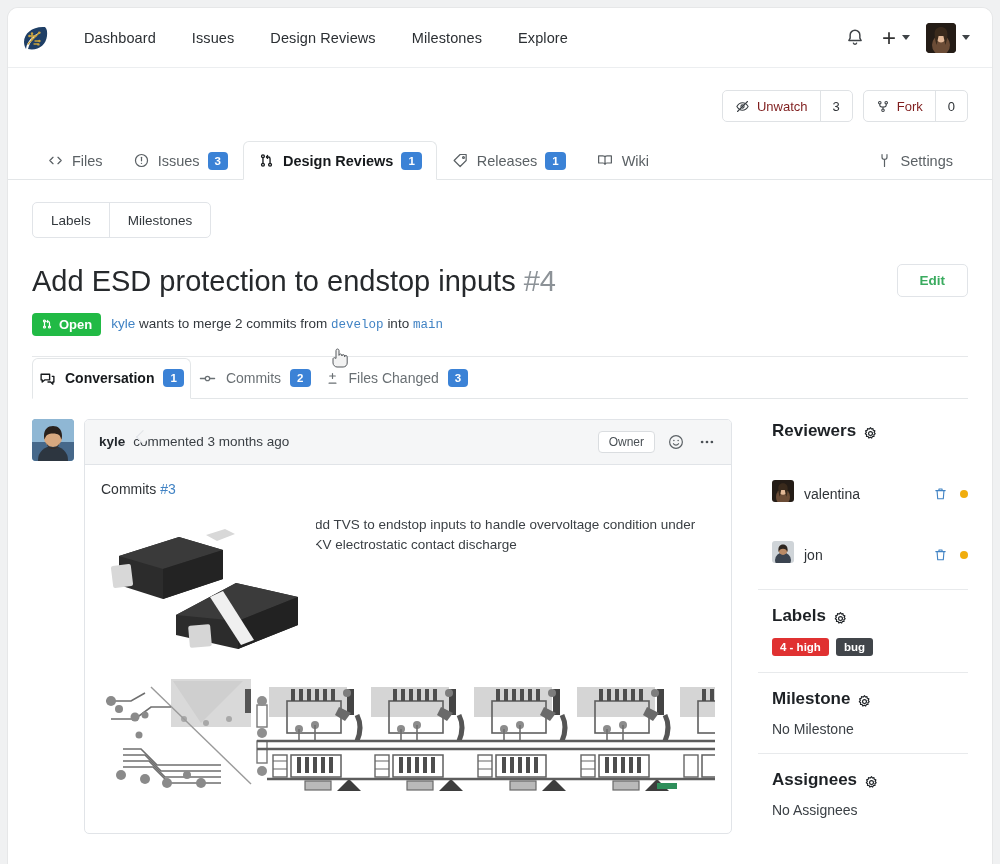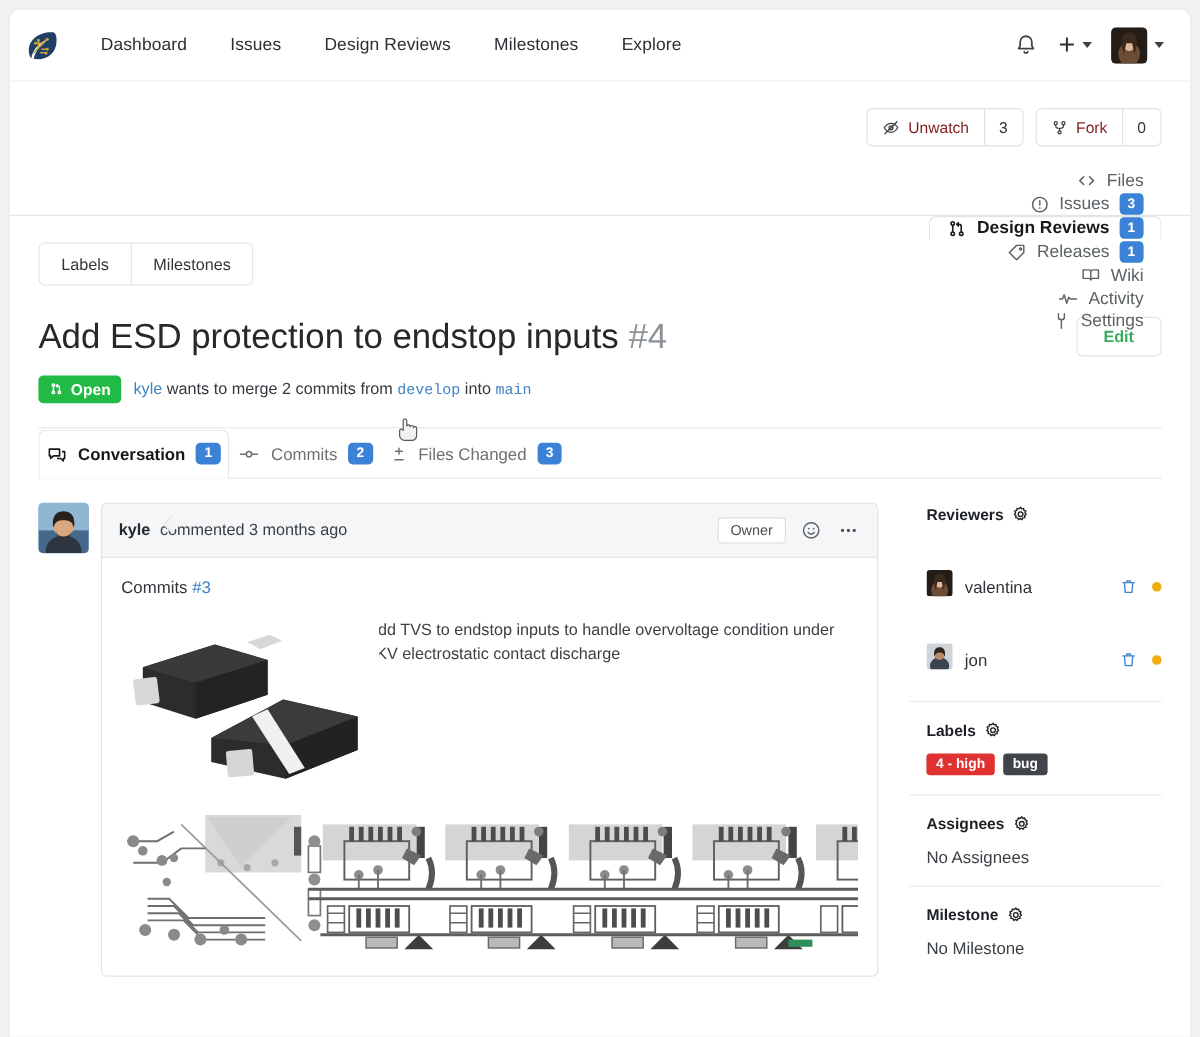--- a/index.html
+++ b/index.html
@@ -74,21 +74,20 @@
   .btn-group .seg + .seg { border-left: 1px solid #dfe2e5; }
   .btn-group .count { color: #2f3337; min-width: 28px; justify-content: center; }
 
   
   .repo-tabs {
     margin-top: 18px;
     padding: 0 24px;
     display: flex; align-items: flex-end;
     border-bottom: 1px solid #e3e6e8;
     height: 40px;
-    flex-direction: column;
   }
   .rtab {
     display: flex; align-items: center; gap: 8px;
     padding: 0 14px; height: 39px; cursor: pointer;
     font-size: 14.5px; color: #5b6165;
     border: 1px solid transparent; border-radius: 6px 6px 0 0;
     position: relative; top: 1px; background: transparent;
   }
   .rtab.active {
     color: #16191c; font-weight: bold;
@@ -195,22 +194,22 @@
     max-width: 400px;
   }
   .diode-img { margin-top: -42px; width: 215px; height: 140px; }
   .pcb-img { margin-top: 26px; width: 100%; height: 115px; overflow: hidden; }
 
   
   .col-side { flex: 1; font-size: 14px; color: #2f3337; }
   .side-sect { padding: 2px 0 16px 14px; }
   .side-sect + .side-sect { border-top: 1px solid #e8eaec; padding-top: 16px; }
   .side-h {
-    display: flex; align-items: flex-start; gap: 7px;
-    font-weight: bold; font-size: 13px; color: #1d2125; margin-bottom: 12px;
+    display: flex; align-items: flex-end; gap: 7px;
+    font-weight: bold; font-size: 17px; color: #1d2125; margin-bottom: 12px;
   }
   .rev-row { display: flex; align-items: flex-end; gap: 10px; margin-bottom: 10px; margin-top: 39px; }
   .rev-av { width: 22px; height: 22px; border-radius: 3px; overflow: hidden; position: relative; }
   .rev-name { font-size: 14px; color: #2f3337; }
   .rev-right { margin-left: auto; display: flex; align-items: center; gap: 12px; }
   .dot-pending { width: 8px; height: 8px; border-radius: 50%; background: #f0ad0e; }
   .labels-row { display: flex; gap: 7px; flex-wrap: wrap; }
   .label-pill {
     font-size: 11.5px; font-weight: bold; color: #fff;
     padding: 3px 8px; border-radius: 3px; cursor: pointer;
@@ -337,26 +336,20 @@
           <circle cx="16.2" cy="7.8" r="1.3"></circle>
       </svg>
       <span>Releases</span>
       <span class="badge">1</span>
     </div>
     <div class="rtab">
       <svg width="18" height="17" viewBox="0 0 24 24" fill="none" stroke="#5b6165" stroke-width="1.7" stroke-linejoin="round">
         <path d="M3 5.5h6c1.6 0 3 .9 3 2v10c0-1.1-1.4-2-3-2H3zM21 5.5h-6c-1.6 0-3 .9-3 2v10c0-1.1 1.4-2 3-2h6z"></path>
       </svg>
       <span>Wiki</span>
-    </div>
-    <div class="rtab">
-      <svg width="18" height="17" viewBox="0 0 24 24" fill="none" stroke="#5b6165" stroke-width="1.7" stroke-linecap="round" stroke-linejoin="round">
-        <path d="M2 13h3.5l2-5 3 10 2.5-7 1.8 2h7.2"></path>
-      </svg>
-      <span>Activity</span>
     </div>
     <div class="rtab rtab-right">
       <svg width="17" height="17" viewBox="0 0 24 24" fill="none" stroke="#5b6165" stroke-width="1.7" stroke-linecap="round" stroke-linejoin="round">
         <path d="M8.5 3.5v4c0 2 1.5 3 3.5 3s3.5-1 3.5-3v-4M12 10.5v10"></path>
       </svg>
       <span>Settings</span>
     </div>
   </div>
 
   <div class="sub-toolbar">
@@ -741,36 +734,36 @@
           </svg>
         </div>
         <div class="labels-row">
           <span class="label-pill" style="background:#e03131">4 - high</span>
           <span class="label-pill" style="background:#41454a">bug</span>
         </div>
       </div>
 
       <div class="side-sect">
         <div class="side-h">
+          <span>Milestone</span>
+          <svg width="15" height="15" viewBox="0 0 24 24" fill="none" stroke="#1d2125" stroke-width="1.8">
+            <circle cx="12" cy="12" r="3.1"></circle>
+            <path d="M12 2.6l1.4 2.3 2.6-.7.4 2.7 2.6.9-1.2 2.4 1.7 2.1-2.2 1.6.4 2.7-2.7.2-1.1 2.5-2.3-1.4-2.3 1.4-1.1-2.5-2.7-.2.4-2.7-2.2-1.6 1.7-2.1L4.2 7.8l2.6-.9.4-2.7 2.6.7z" stroke-linejoin="round"></path>
+          </svg>
+        </div>
+        <div class="side-val">No Milestone</div>
+      </div>
+
+      <div class="side-sect">
+        <div class="side-h">
           <span>Assignees</span>
           <svg width="15" height="15" viewBox="0 0 24 24" fill="none" stroke="#1d2125" stroke-width="1.8">
             <circle cx="12" cy="12" r="3.1"></circle>
             <path d="M12 2.6l1.4 2.3 2.6-.7.4 2.7 2.6.9-1.2 2.4 1.7 2.1-2.2 1.6.4 2.7-2.7.2-1.1 2.5-2.3-1.4-2.3 1.4-1.1-2.5-2.7-.2.4-2.7-2.2-1.6 1.7-2.1L4.2 7.8l2.6-.9.4-2.7 2.6.7z" stroke-linejoin="round"></path>
           </svg>
         </div>
         <div class="side-val">No Assignees</div>
       </div>
 
-      <div class="side-sect">
-        <div class="side-h">
-          <span>Milestone</span>
-          <svg width="15" height="15" viewBox="0 0 24 24" fill="none" stroke="#1d2125" stroke-width="1.8">
-            <circle cx="12" cy="12" r="3.1"></circle>
-            <path d="M12 2.6l1.4 2.3 2.6-.7.4 2.7 2.6.9-1.2 2.4 1.7 2.1-2.2 1.6.4 2.7-2.7.2-1.1 2.5-2.3-1.4-2.3 1.4-1.1-2.5-2.7-.2.4-2.7-2.2-1.6 1.7-2.1L4.2 7.8l2.6-.9.4-2.7 2.6.7z" stroke-linejoin="round"></path>
-          </svg>
-        </div>
-        <div class="side-val">No Milestone</div>
-      </div>
-
 
     </div>
   </div>
 </div>
 
 </body></html>

